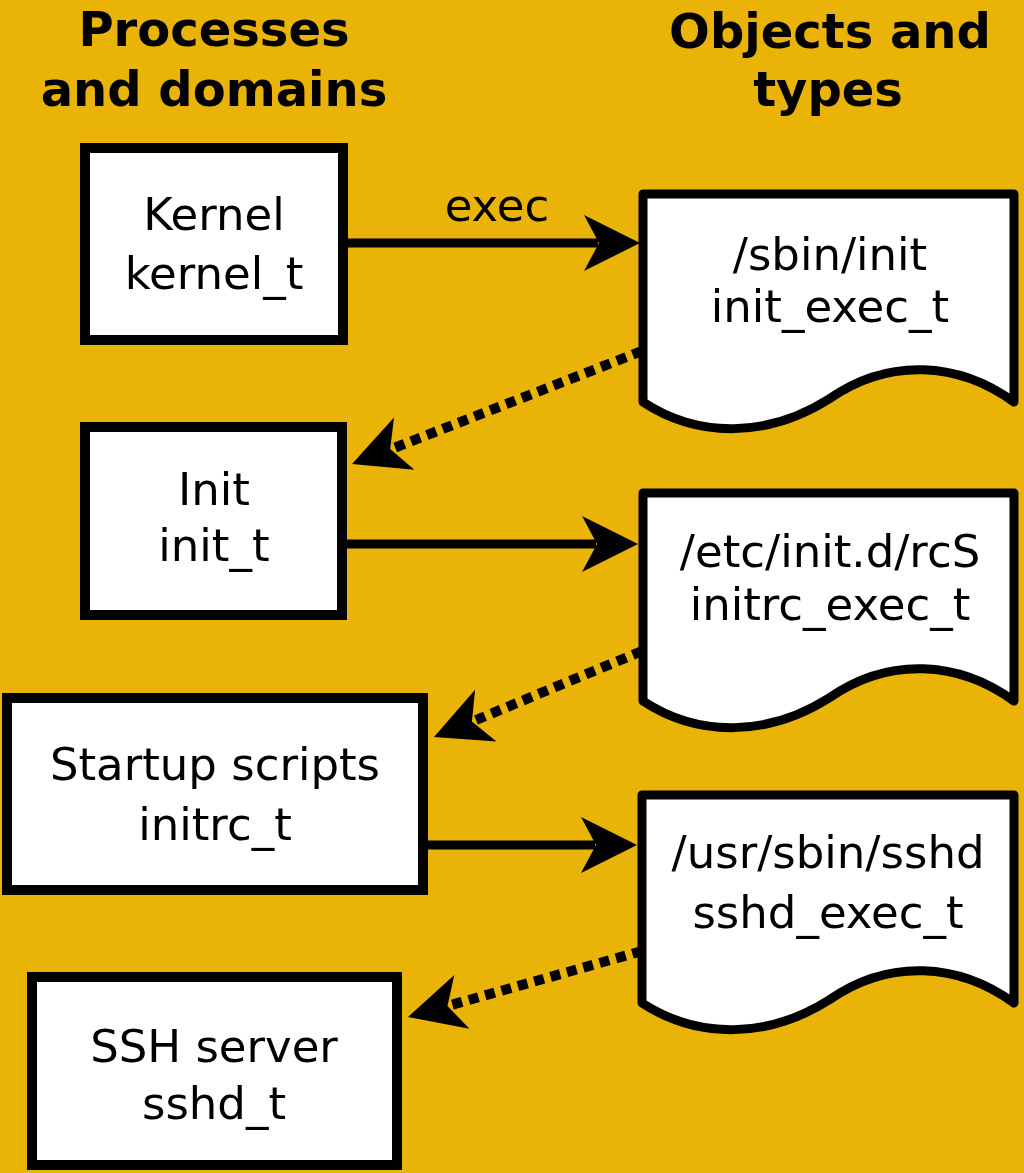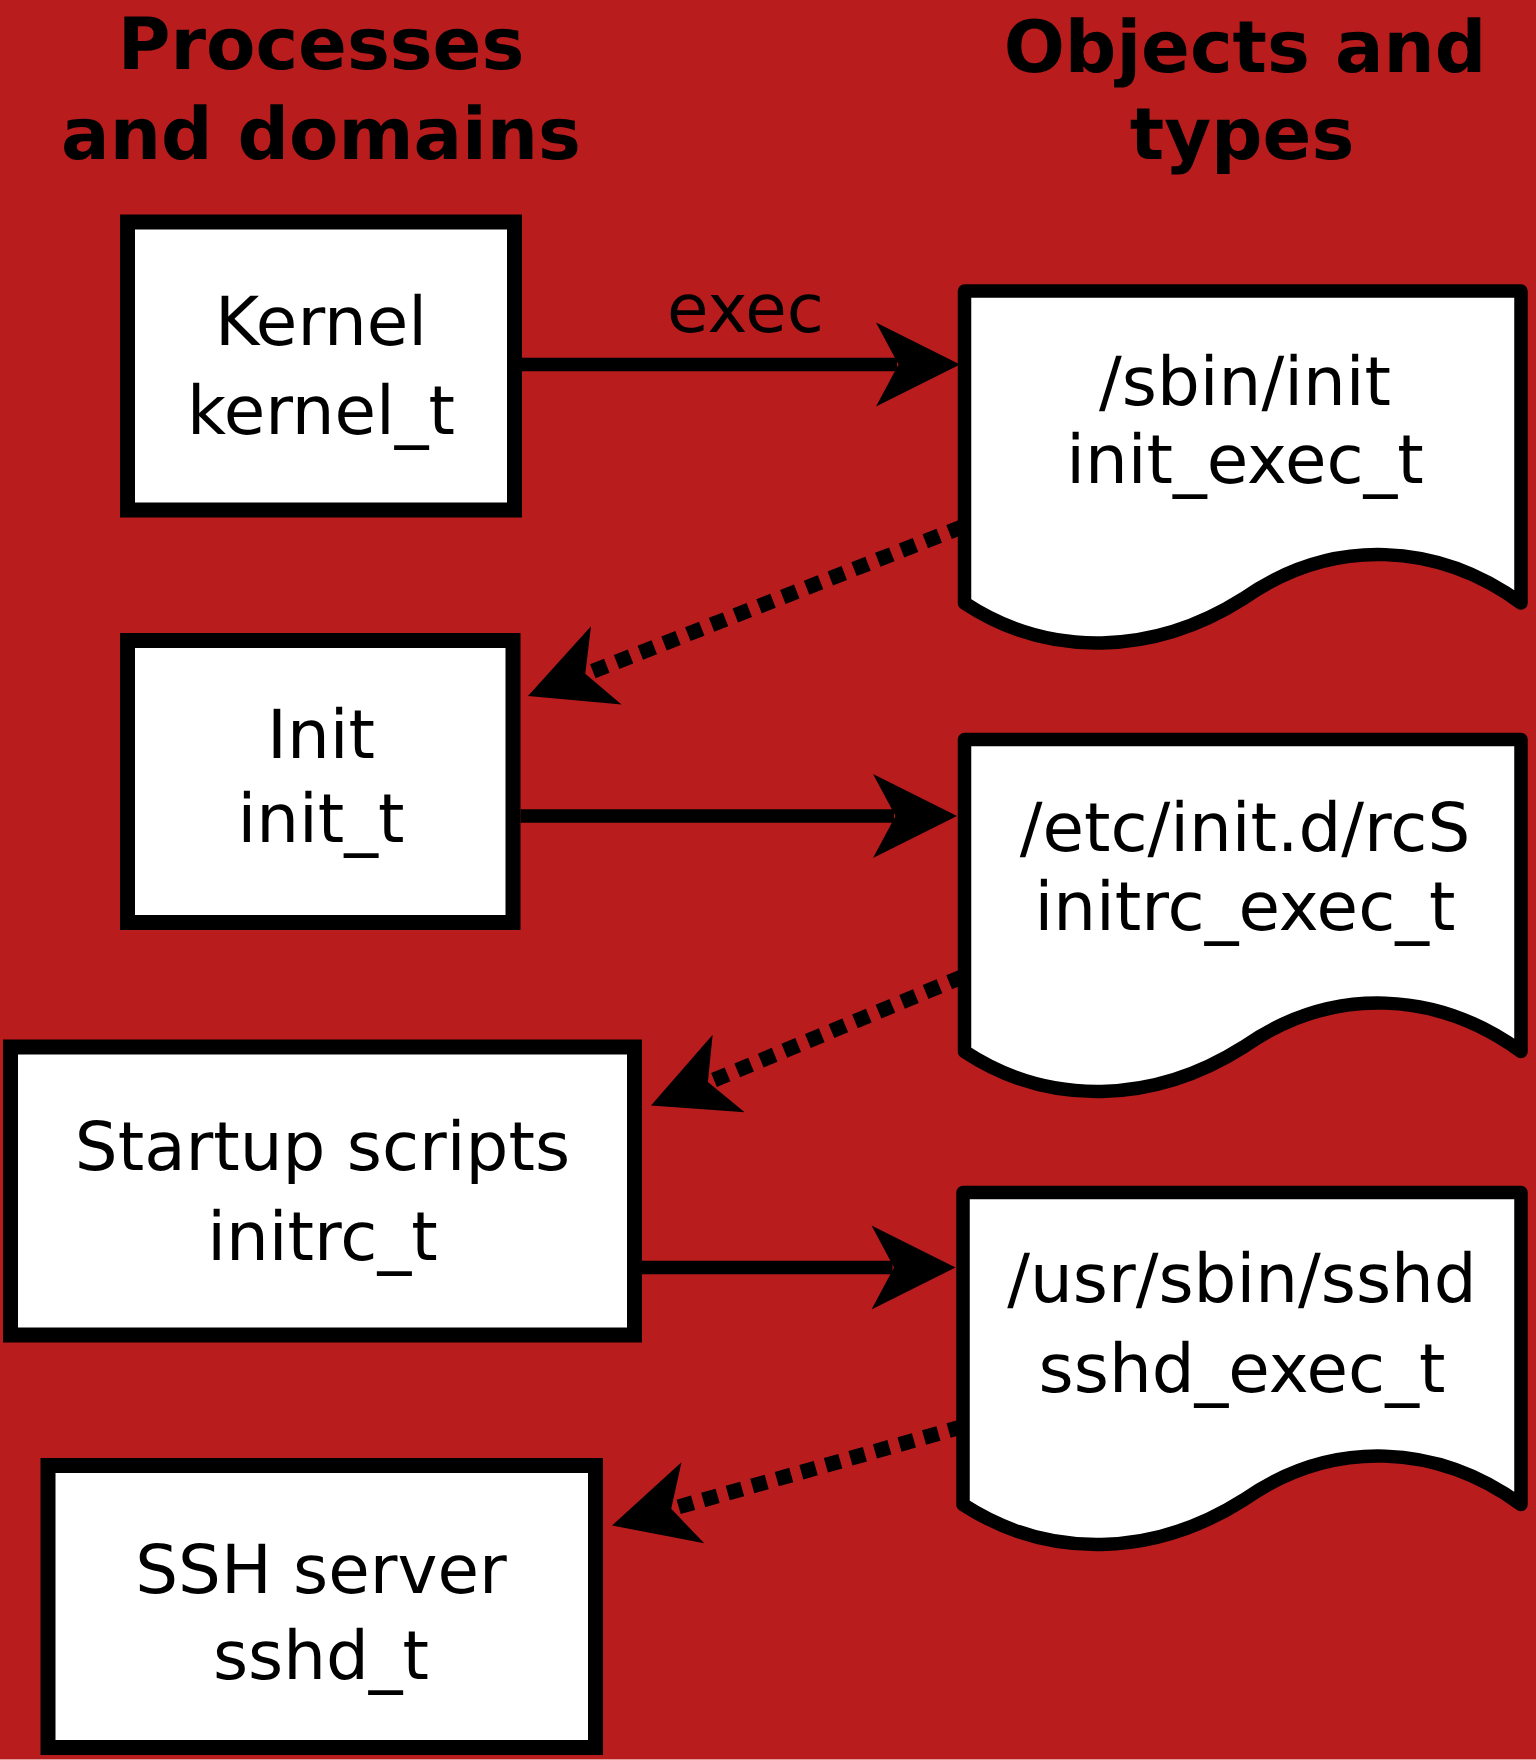--- a/index.html
+++ b/index.html
@@ -1,16 +1,16 @@
 <!DOCTYPE html>
 <html><head>
 <meta charset="utf-8">
 <style>
   html,body{margin:0;padding:0;background:#ffffff;}
-  .stage{width:1024px;height:1173px;position:relative;background:#b91c1c;overflow:hidden;}
+  .stage{width:1024px;height:1173px;position:relative;background:#eab308;overflow:hidden;}
   svg{display:block;}
   text{font-family:"DejaVu Sans","Liberation Sans",sans-serif;fill:#000;text-anchor:middle;}
   .hdr{font-weight:bold;font-size:48px;}
   .node{font-size:45px;}
   .box{fill:#ffffff;stroke:#000000;stroke-width:10;}
   .doc{fill:#ffffff;stroke:#000000;stroke-width:9;stroke-linejoin:round;}
   .solid-line{stroke:#000000;stroke-width:9;fill:none;}
   .dot-line{stroke:#000000;stroke-width:10;fill:none;stroke-dasharray:10 7;}
   .head{fill:#000000;stroke:none;}
 </style>

